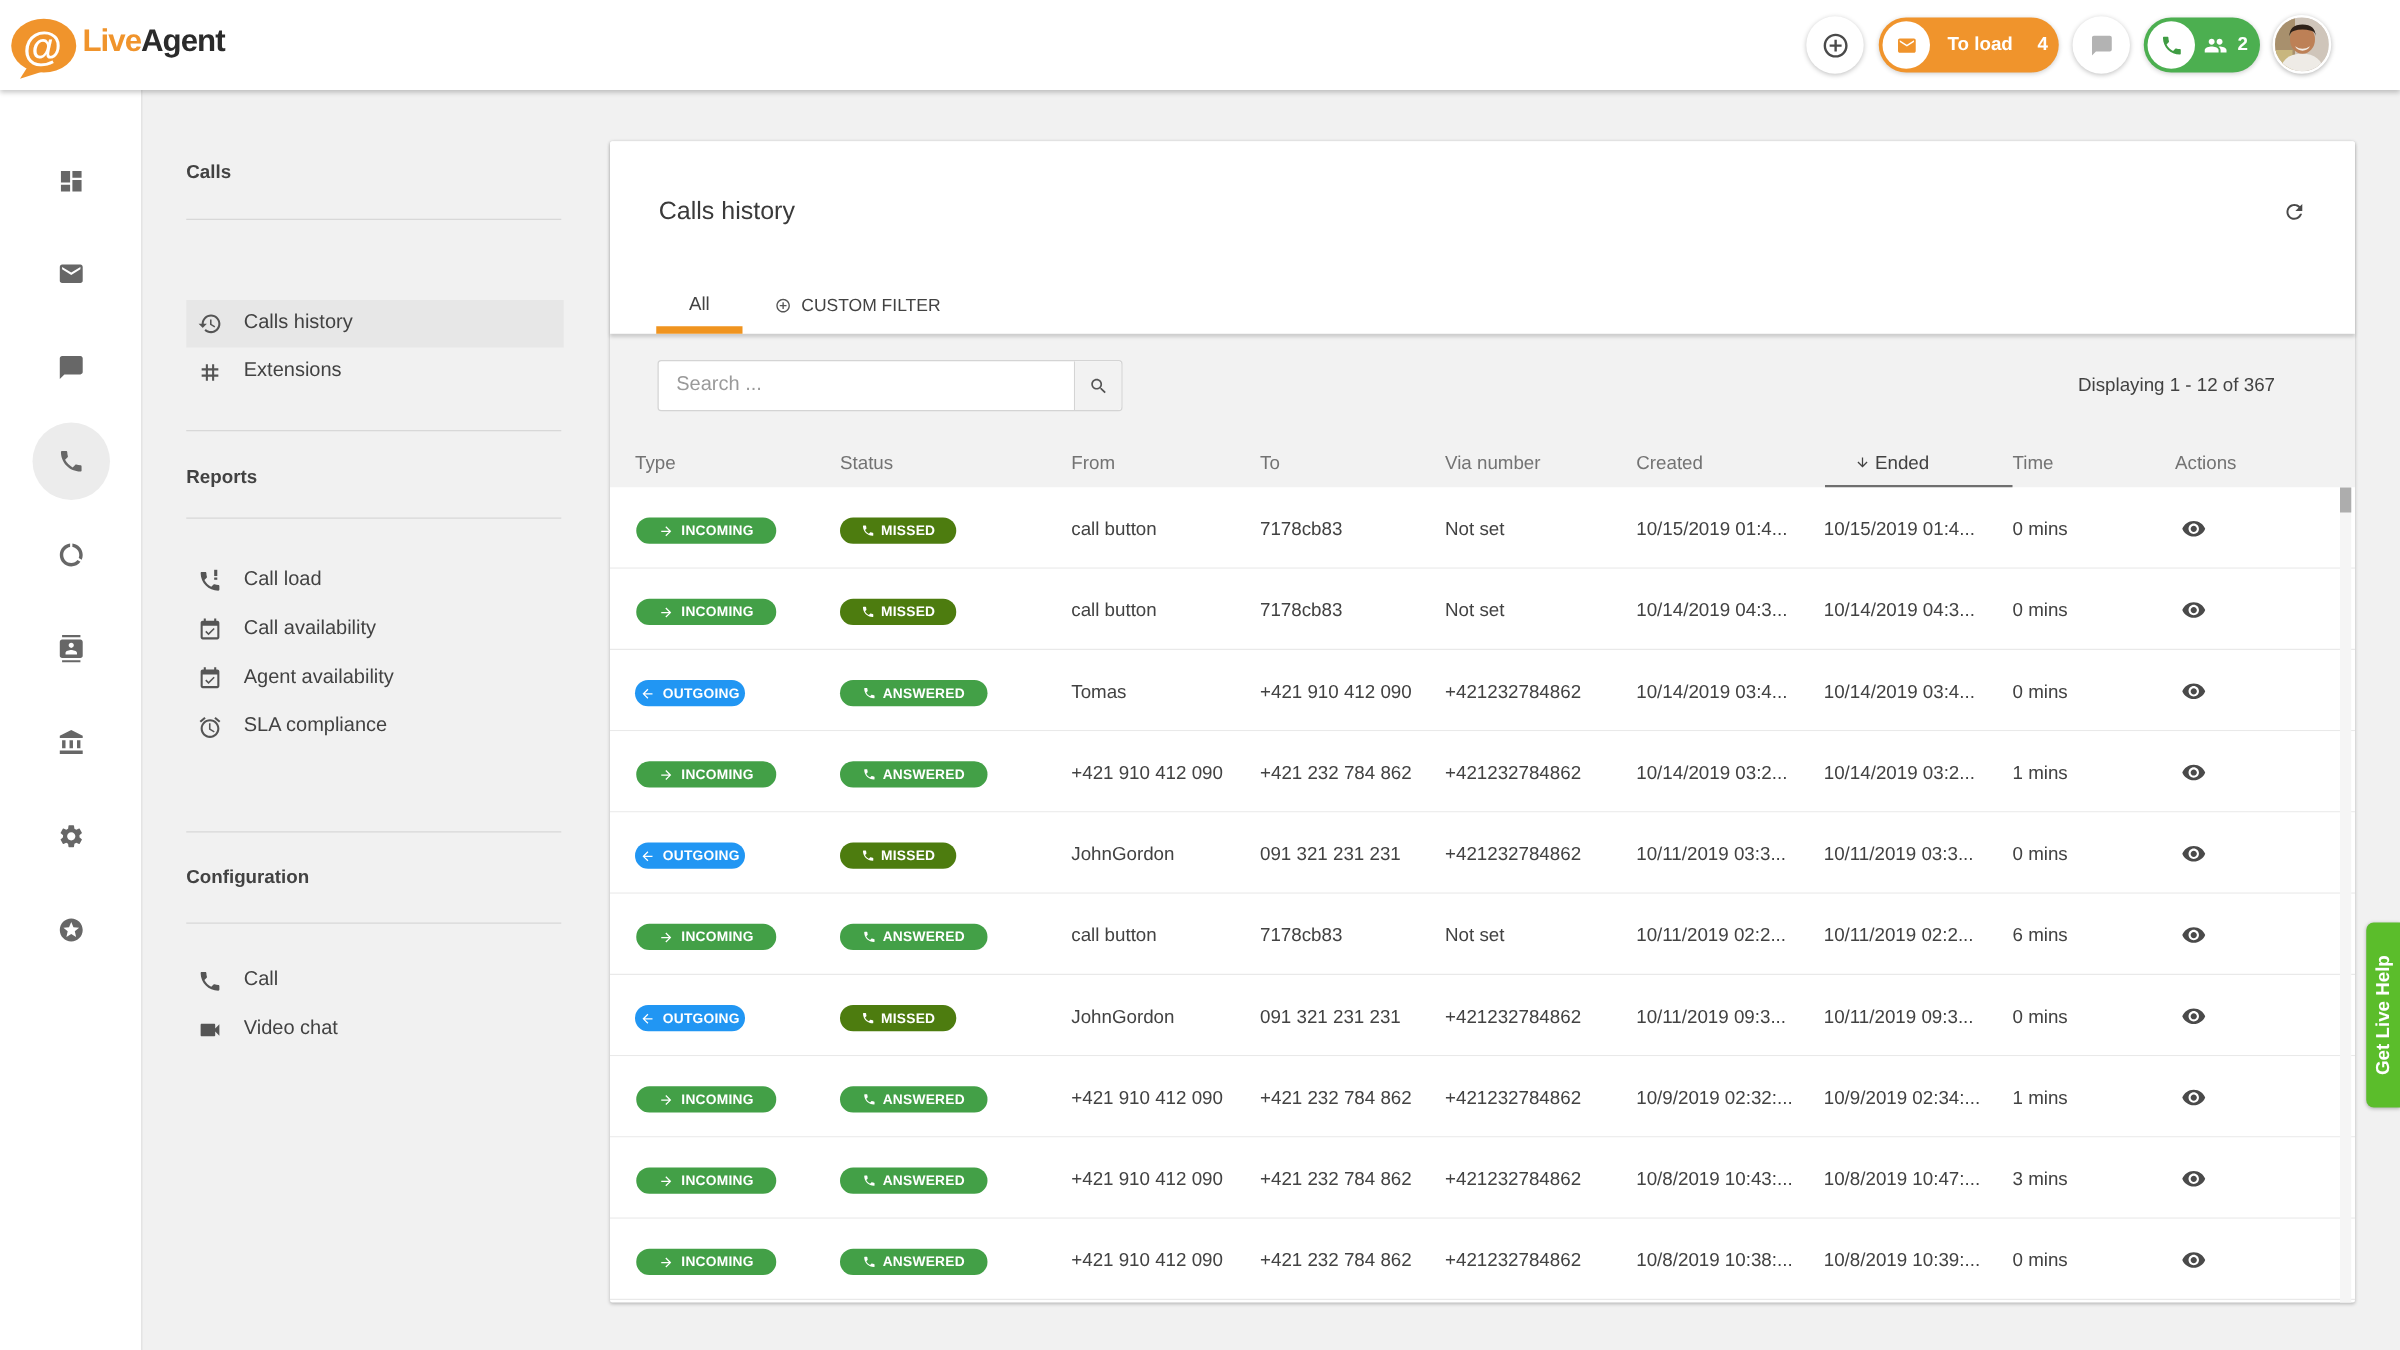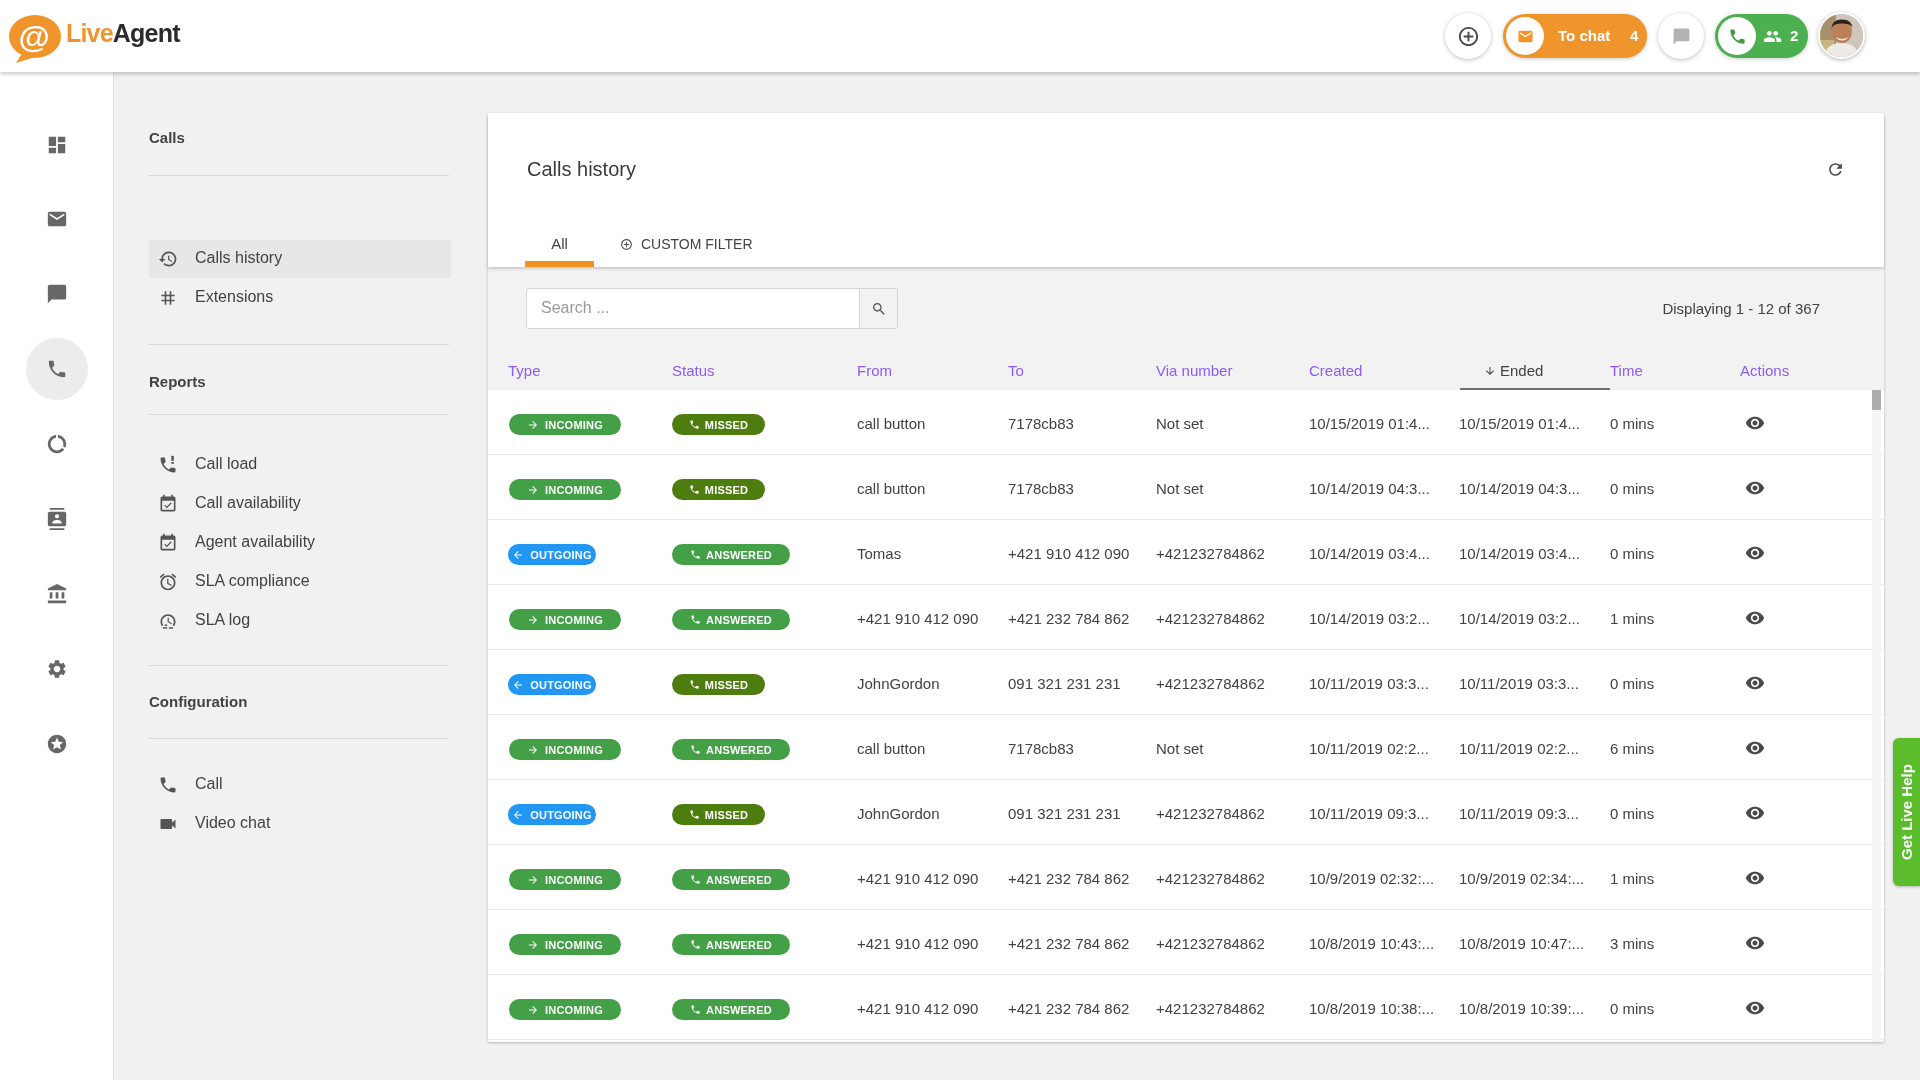--- a/index.html
+++ b/index.html
@@ -52,21 +52,21 @@
 #tab-cf { position:absolute; left:132px; top:123px; font-size:14px; color:#424242; letter-spacing:0; }
 #tab-cf svg { vertical-align:-2px; margin-right:8px; }
 
 #band { position:absolute; left:0; top:154px; width:1396px; height:123px; background:#f2f2f2; }
 #search { position:absolute; left:38px; top:21px; width:372px; height:41px; background:#fff;
   border:1px solid #d4d4d4; border-radius:3px; }
 #search .ph { position:absolute; left:14px; top:10px; font-size:16px; color:#9a9a9a; }
 #search .btn { position:absolute; right:0; top:0; width:38px; height:39px; background:#f2f2f2;
   border-left:1px solid #d4d4d4; border-radius:0 3px 3px 0; display:flex; align-items:center; justify-content:center; }
 #disp { position:absolute; right:64px; top:33px; font-size:15px; color:#424242; }
-.th { position:absolute; top:95px; font-size:15px; color:#8b5cf6; }
+.th { position:absolute; top:95px; font-size:15px; color:#737373; }
 #th-ended { color:#424242; }
 #endedline { position:absolute; left:972px; top:121px; width:150px; height:2px; background:#6f6f6f; }
 
 #rows { position:absolute; left:0; top:277px; width:1396px; height:652px; }
 .row { position:absolute; left:0; width:1396px; height:65px; border-bottom:1px solid #e9e9e9; background:#fff; }
 .row .c { position:absolute; top:25px; font-size:15px; color:#424242; white-space:nowrap; }
 .badge { position:absolute; top:24px; height:21px; border-radius:11px; color:#fff; font-size:11px;
   font-weight:bold; display:flex; align-items:center; justify-content:center; letter-spacing:0.2px; }
 .b-in  { left:21px; width:112px; background:#43a047; }
 .b-out { left:20px; width:88px; background:#2196f3; }
@@ -98,21 +98,21 @@
         <path d="M13 7h-2v4H7v2h4v4h2v-4h4v-2h-4V7zm-1-5C6.48 2 2 6.48 2 12s4.48 10 10 10 10-4.48 10-10S17.52 2 12 2zm0 18c-4.41 0-8-3.59-8-8s3.59-8 8-8 8 3.59 8 8-3.59 8-8 8z"></path>
       </svg>
   </div>
 
   <div id="pill-solve" class="pill">
     <div class="wc">
         <svg width="17" height="17" viewBox="0 0 24 24" fill="#f0942c">
           <path d="M20 4H4c-1.1 0-1.99.9-1.99 2L2 18c0 1.1.9 2 2 2h16c1.1 0 2-.9 2-2V6c0-1.1-.9-2-2-2zm0 4l-8 5-8-5V6l8 5 8-5v2z"></path>
         </svg>
       </div>
-    <span class="lab">To chat</span>
+    <span class="lab">To load</span>
       <span class="num">4</span>
   </div>
 
   <div class="circbtn" style="left:1658px;top:13px;width:46px;height:46px;">
     <svg width="19" height="19" viewBox="0 0 24 24" fill="#b3b3b3">
         <path d="M20 2H4c-1.1 0-2 .9-2 2v18l4-4h14c1.1 0 2-.9 2-2V4c0-1.1-.9-2-2-2z"></path>
       </svg>
   </div>
 
   <div id="pill-call" class="pill">
@@ -210,29 +210,20 @@
     <svg width="20" height="20" viewBox="0 0 24 24" fill="#555">
         <path d="M16.53 11.06L15.47 10l-4.88 4.88-2.12-2.12-1.06 1.06L10.59 17l5.94-5.94zM19 3h-1V1h-2v2H8V1H6v2H5c-1.11 0-1.99.9-1.99 2L3 19c0 1.1.89 2 2 2h14c1.1 0 2-.9 2-2V5c0-1.1-.9-2-2-2zm0 16H5V8h14v11z"></path>
       </svg>
     <span class="t">Agent availability</span>
   </div>
   <div class="navitem" style="top:491px">
     <svg width="20" height="20" viewBox="0 0 24 24" fill="#555">
         <path d="M22 5.72l-4.6-3.86-1.29 1.53 4.6 3.86L22 5.72zM7.88 3.39L6.6 1.86 2 5.71l1.29 1.53 4.59-3.85zM12.5 8H11v6l4.75 2.85.75-1.23-4-2.37V8zM12 4c-4.97 0-9 4.03-9 9s4.02 9 9 9c4.97 0 9-4.03 9-9s-4.03-9-9-9zm0 16c-3.87 0-7-3.13-7-7s3.13-7 7-7 7 3.13 7 7-3.13 7-7 7z"></path>
       </svg>
     <span class="t">SLA compliance</span>
-  </div>
-  <div class="navitem" style="top:530px">
-    <svg width="20" height="20" viewBox="0 0 24 24" fill="#555">
-        <path d="M12 4c-4.97 0-9 4.03-9 9 0 2.02.67 3.88 1.79 5.38l1.46-1.38C5.47 15.9 5 14.5 5 13c0-3.87 3.13-7 7-7 3.87 0 7 3.13 7 7 0 1.5-.47 2.9-1.27 4.04l1.48 1.34C20.33 16.88 21 15.02 21 13c0-4.97-4.03-9-9-9zm-.5 4v5.25l4.5 2.67.75-1.23-3.75-2.19V8h-1.5z"></path>
-        <rect x="6" y="19.4" width="5" height="1.8"></rect>
-        <rect x="13" y="19.4" width="5" height="1.8"></rect>
-        <rect x="8" y="16.2" width="3" height="1.8"></rect>
-      </svg>
-    <span class="t">SLA log</span>
   </div>
 
   <div class="navdiv" style="top:593px"></div>
   <div class="navhead" style="top:621px">Configuration</div>
   <div class="navdiv" style="top:666px"></div>
 
   <div class="navitem" style="top:733px">
     <svg width="20" height="20" viewBox="0 0 24 24" fill="#555">
         <path d="M17 10.5V7c0-.55-.45-1-1-1H4c-.55 0-1 .45-1 1v10c0 .55.45 1 1 1h12c.55 0 1-.45 1-1v-3.5l4 4v-11l-4 4z"></path>
       </svg>

